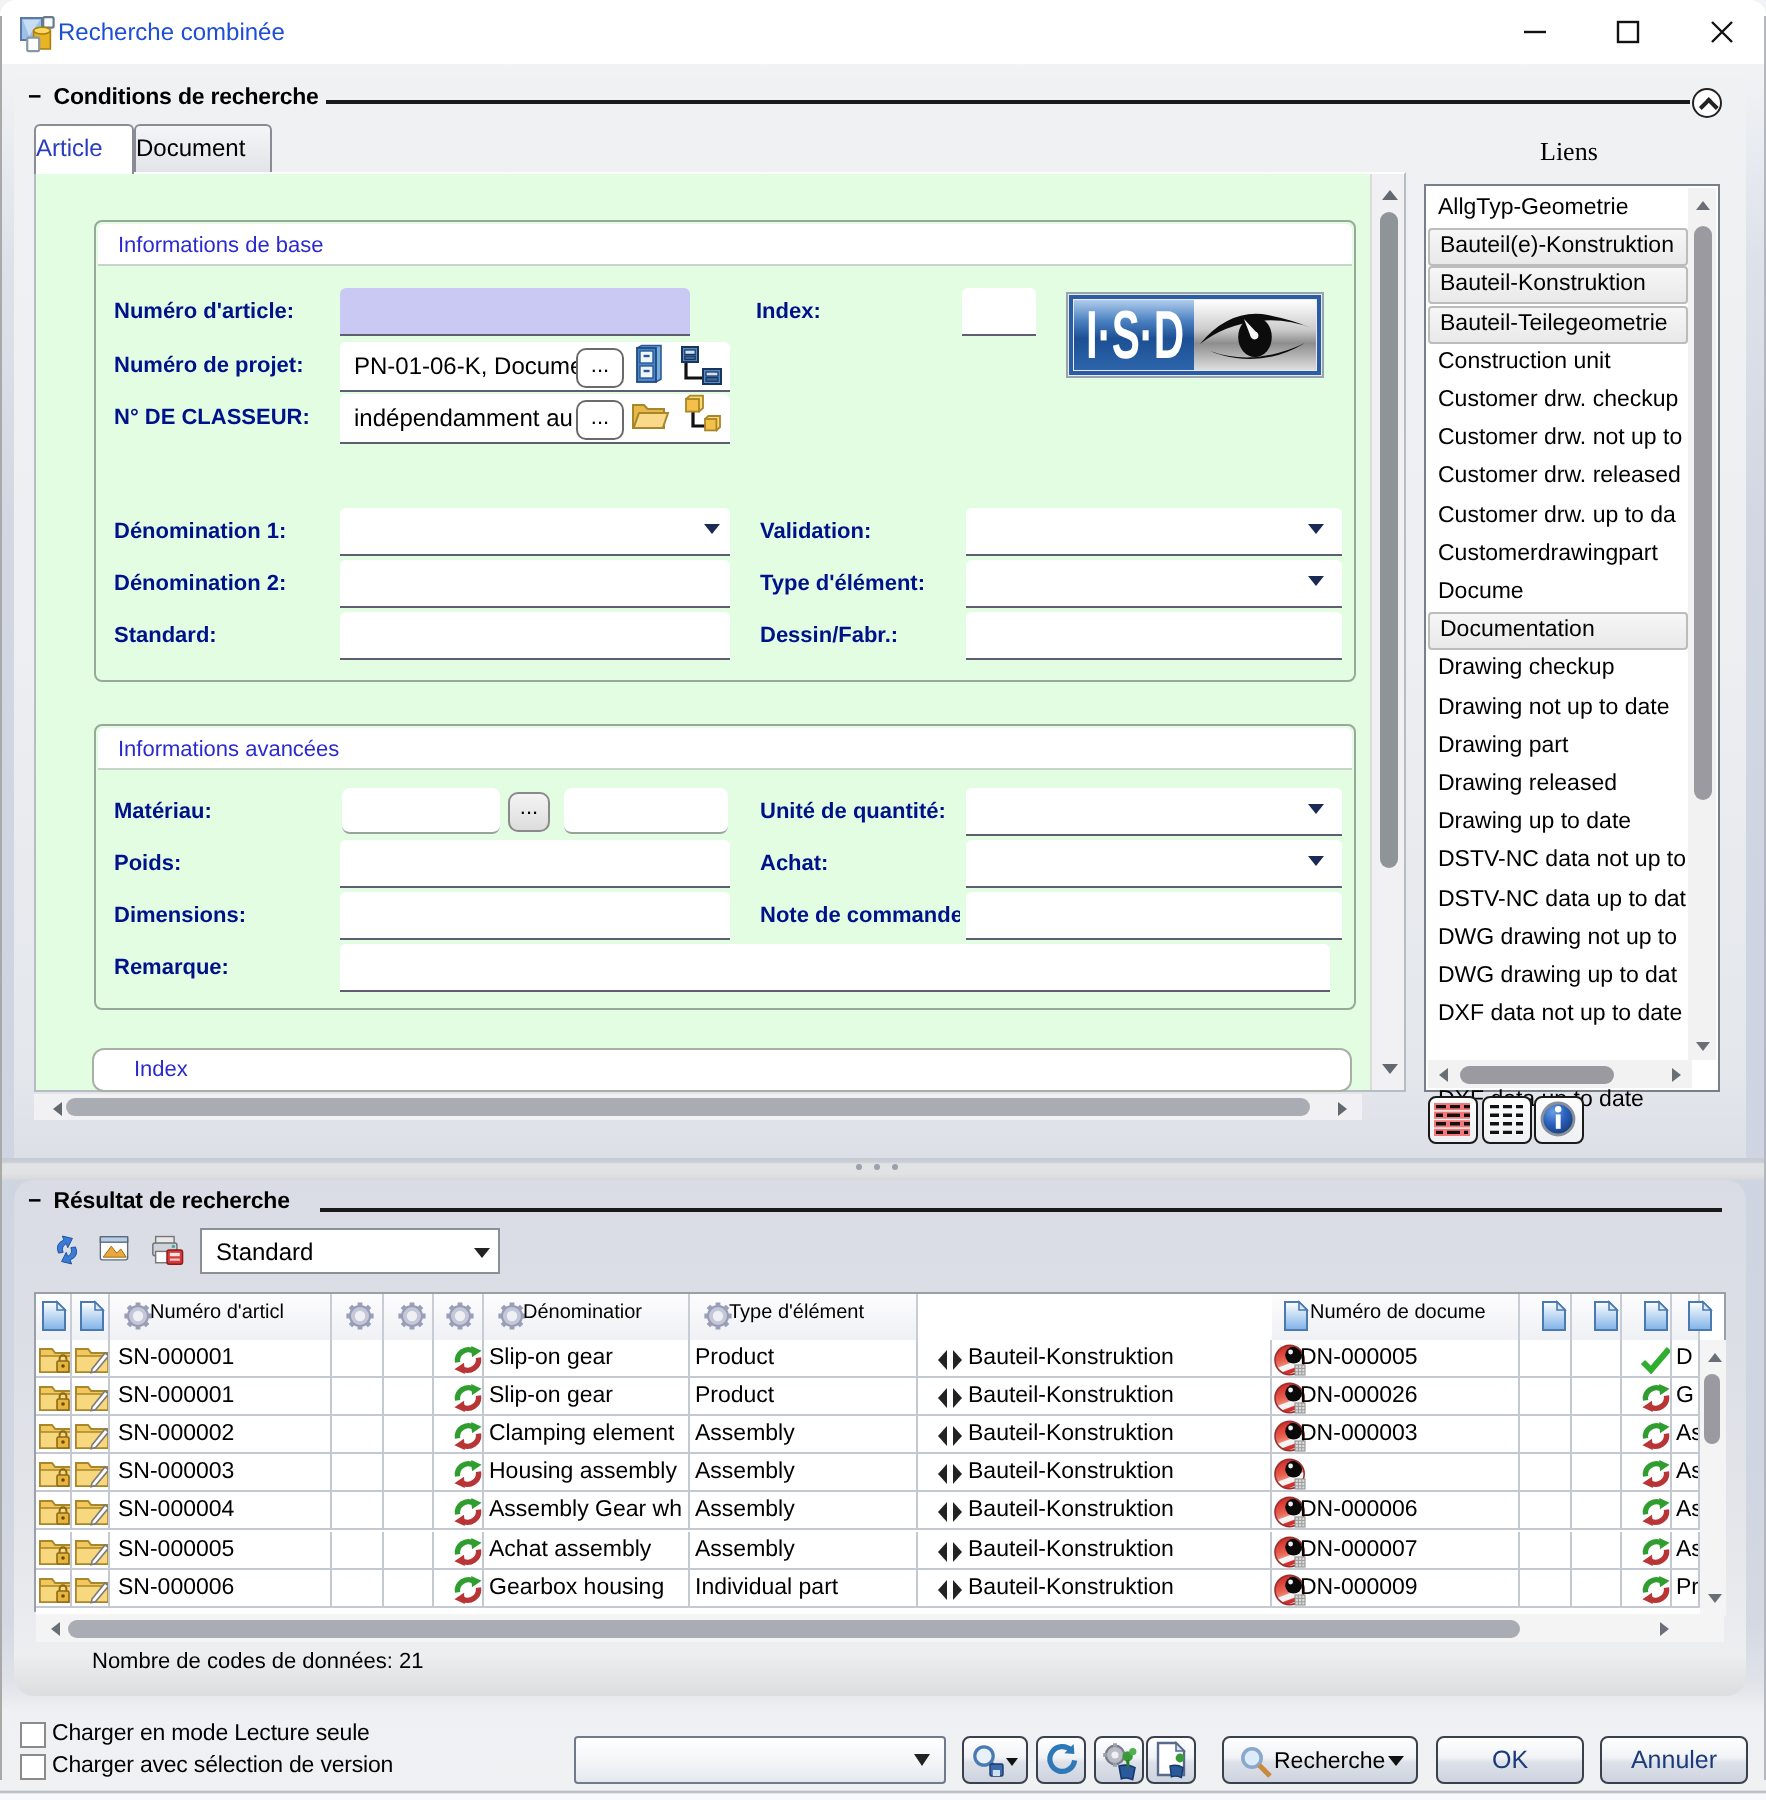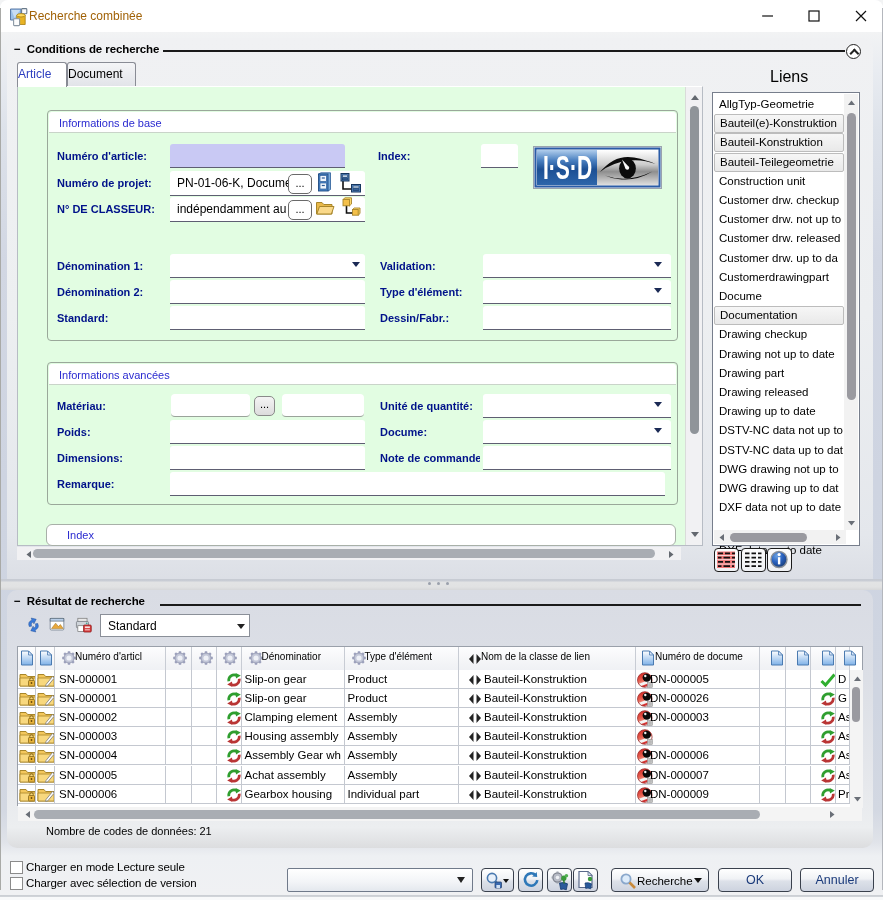--- a/index.html
+++ b/index.html
@@ -5,21 +5,21 @@
 * { margin:0; padding:0; box-sizing:border-box; }
 html,body { width:883px; height:900px; overflow:hidden; }
 body { font-family:"Liberation Sans", sans-serif; position:relative;
   background:linear-gradient(180deg,#f2f3f4 32px,#e9ecf1 70px,#dde2ea 130px,#d2d7e3 260px,#ced4e1 480px,#cfd5e1 700px,#d3d8e2 810px,#e0e3e9 842px,#eef0f3 856px,#f0f1f3 895px,#a8aeb6 896px,#f8f9fa 897px,#f8f9fa 100%); }
 body:before { content:""; position:absolute; left:0; top:8px; width:1px; height:882px; background:#a9aaa7; z-index:50; }
 body:after { content:""; position:absolute; right:0; top:8px; width:1px; height:882px; background:#b4b7bd; z-index:50; }
 .abs { position:absolute; }
 
 #titlebar { position:absolute; left:0; top:0; width:883px; height:32px; background:#ffffff;
   border-radius:8px 8px 0 0; }
-#titletext { position:absolute; left:29px; top:9px; font-size:12px; color:#a16207; }
+#titletext { position:absolute; left:29px; top:9px; font-size:12px; color:#1d4ed8; }
 .caption-glyph { position:absolute; top:0; width:46px; height:32px; color:#111; text-align:center; }
 
 .groupbox { position:absolute; border-radius:10px; }
 #grp1 { left:7px; top:38px; width:866px; height:552px; background:linear-gradient(180deg,#f0f1f3 0%,#edeff1 50%,#e4e7ec 90%,#dadde4 100%); border-radius:10px 10px 0 0; }
 #grp2 { left:7px; top:590px; width:866px; height:258px; background:linear-gradient(180deg,#d9dce4 0%,#dcdfe6 35%,#e6e8ec 75%,#eceef0 92%,#dcdddf 100%); border-radius:10px; }
 .grouplabel { position:absolute; font-size:11.5px; font-weight:bold; color:#000; letter-spacing:-0.1px; }
 .groupline { position:absolute; height:2px; background:#1a1a1a; }
 
 #collapse { position:absolute; left:846px; top:44px; width:15px; height:15px; border:1.4px solid #222; border-radius:50%; background:#fff; }
 #collapse:after { content:""; position:absolute; left:3.6px; top:4.9px; width:4.8px; height:4.8px; border-left:2.2px solid #222; border-top:2.2px solid #222; transform:rotate(45deg); }
@@ -33,21 +33,21 @@
 
 .fset { position:absolute; border:1px solid #9aa89a; border-radius:4px; background:#e2fde2; }
 .fset-head { position:absolute; left:1px; right:1px; top:1px; height:21px; background:#fff; border-radius:3px 3px 0 0; border-bottom:1px solid #c9d4c9; }
 .fset-head span { position:absolute; left:10px; top:5px; font-size:11px; color:#2a2ad0; }
 .lbl { position:absolute; font-size:11px; font-weight:bold; color:#00128a; white-space:nowrap; }
 .inp { position:absolute; background:#fff; border-radius:3px 3px 0 0; border-bottom:1.4px solid #5e5e72; height:24px; }
 .combo-arrow { position:absolute; width:0; height:0; border-left:4.5px solid transparent; border-right:4.5px solid transparent; border-top:5.5px solid #1b2a55; }
 .inp .txt { position:absolute; left:7px; top:5px; font-size:12px; color:#000; white-space:nowrap; overflow:hidden; }
 .dots-btn { position:absolute; width:24px; height:20px; border:1.4px solid #6a6a6a; border-radius:5px; background:#fff; font-size:11px; text-align:center; line-height:16px; color:#000; }
 
-#liens-label { position:absolute; left:770px; top:68px; font-size:16px; color:#000; }
+#liens-label { position:absolute; left:770px; top:68px; font-size:13px; color:#000;font-family:Liberation Serif, serif; }
 #liensbox { position:absolute; left:712px; top:92px; width:148px; height:454px; background:#fff; border:1px solid #777e8c; }
 .litem { position:absolute; left:1px; width:130px; height:19px; font-size:11.5px; color:#000; padding:2px 0 0 5px; white-space:nowrap; overflow:hidden; }
 .litem.sel { background:linear-gradient(180deg,#f6f6f6,#e9e9e9); border:1px solid #bcbcbc; border-radius:2px; margin-top:-1px; }
 
 .tbtn { position:absolute; top:548px; width:24px; height:23px; background:linear-gradient(180deg,#fdfdfd,#eef0f3); border:1.6px solid #1a1a1a; border-radius:4px; }
 
 #splitter { position:absolute; left:0px; top:579px; width:883px; height:11px; background:linear-gradient(180deg,#c6cad2 0px,#c9cdd5 2px,#e2e3e4 3px,#e1e2e3 8px,#d6d7d9 11px); }
 
 #stdcombo { position:absolute; left:100px; top:614px; width:150px; height:23px; background:#fff; border:1px solid #8a8f98; }
 
@@ -271,21 +271,21 @@
 </div>
 <div class="lbl" style="left:57px;top:400px">Matériau:</div>
 <div class="inp" style="left:171px;top:394px;width:79px;border-bottom:1px solid #9aa39a;border-radius:4px;height:23px"></div>
 <div class="dots-btn" style="left:254px;top:396px;width:21px;height:20px;background:linear-gradient(180deg,#f4f4f4,#dcdcdc);border:1px solid #8a8a8a;border-radius:5px;line-height:14px">...</div>
 <div class="inp" style="left:282px;top:394px;width:82px;border-bottom:1px solid #9aa39a;border-radius:4px;height:23px"></div>
 <div class="lbl" style="left:380px;top:400px">Unité de quantité:</div>
 <div class="inp" style="left:483px;top:394px;width:188px"></div>
 <div class="combo-arrow" style="left:654px;top:402px"></div>
 <div class="lbl" style="left:57px;top:426px">Poids:</div>
 <div class="inp" style="left:170px;top:420px;width:195px"></div>
-<div class="lbl" style="left:380px;top:426px">Docume:</div>
+<div class="lbl" style="left:380px;top:426px">Achat:</div>
 <div class="inp" style="left:483px;top:420px;width:188px"></div>
 <div class="combo-arrow" style="left:654px;top:428px"></div>
 <div class="lbl" style="left:57px;top:452px">Dimensions:</div>
 <div class="inp" style="left:170px;top:446px;width:195px"></div>
 <div class="lbl" style="left:380px;top:452px;width:100px;overflow:hidden">Note de commande:</div>
 <div class="inp" style="left:483px;top:446px;width:188px"></div>
 <div class="lbl" style="left:57px;top:478px">Remarque:</div>
 <div class="inp" style="left:170px;top:472px;width:495px"></div>
 
 <div class="abs" style="left:46px;top:524px;width:630px;height:22px;background:#fff;border:1px solid #a8b0a8;border-radius:6px">
@@ -465,26 +465,20 @@
         <use href="#gear"></use>
       </svg>
       <span style="position:absolute;left:20px;top:4px;white-space:nowrap">Dénominatior</span>
     </div>
 <div class="th" style="left:326.5px;width:114.5px">
       <svg style="position:absolute;left:6px;top:3px" width="16" height="16">
         <use href="#gear"></use>
       </svg>
       <span style="position:absolute;left:20px;top:4px;white-space:nowrap">Type d'élément</span>
     </div>
-<div class="th" style="left:441px;width:177px">
-      <svg style="position:absolute;left:9px;top:6px" width="14" height="12">
-        <use href="#dia"></use>
-      </svg>
-      <span style="position:absolute;left:22px;top:4px;white-space:nowrap">Nom de la classe de lien</span>
-    </div>
 <div class="th" style="left:618px;width:124.3px">
       <svg style="position:absolute;left:5px;top:3px" width="14" height="16">
         <use href="#pg"></use>
       </svg>
       <span style="position:absolute;left:19px;top:4px;white-space:nowrap">Numéro de docume</span>
     </div>
 <div class="th" style="left:742.3px;width:26px">
       <svg style="position:absolute;left:10px;top:3px" width="14" height="16">
         <use href="#pg"></use>
       </svg>

